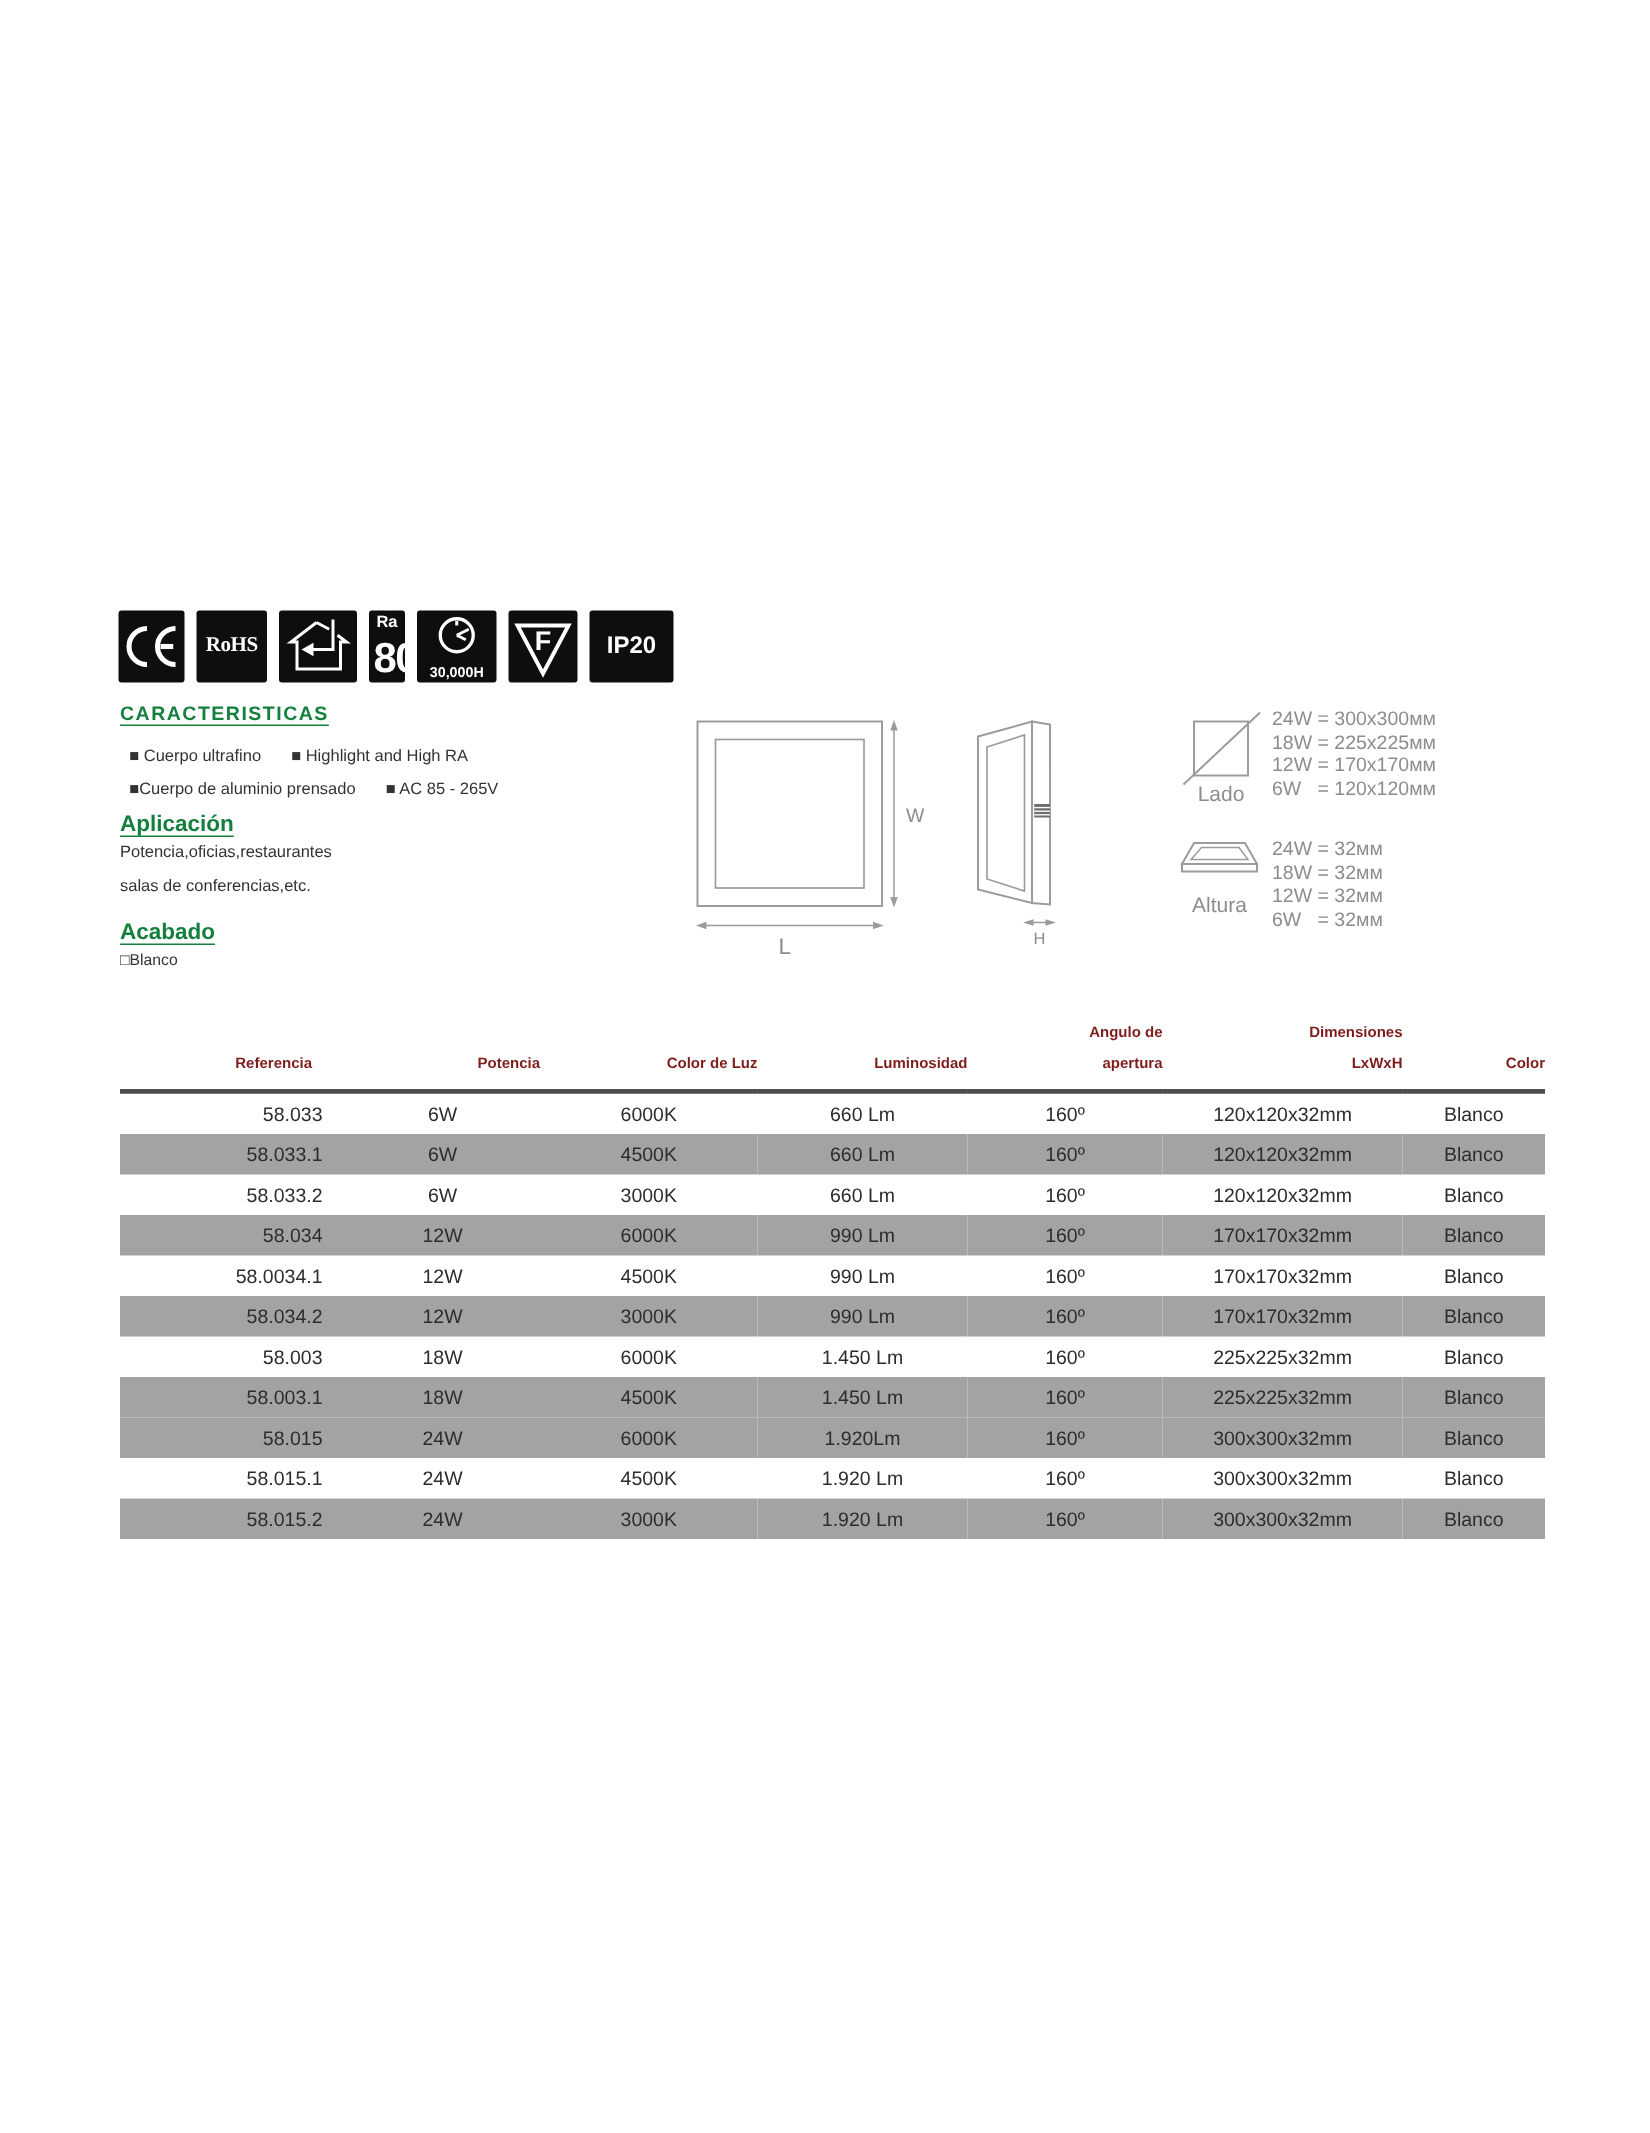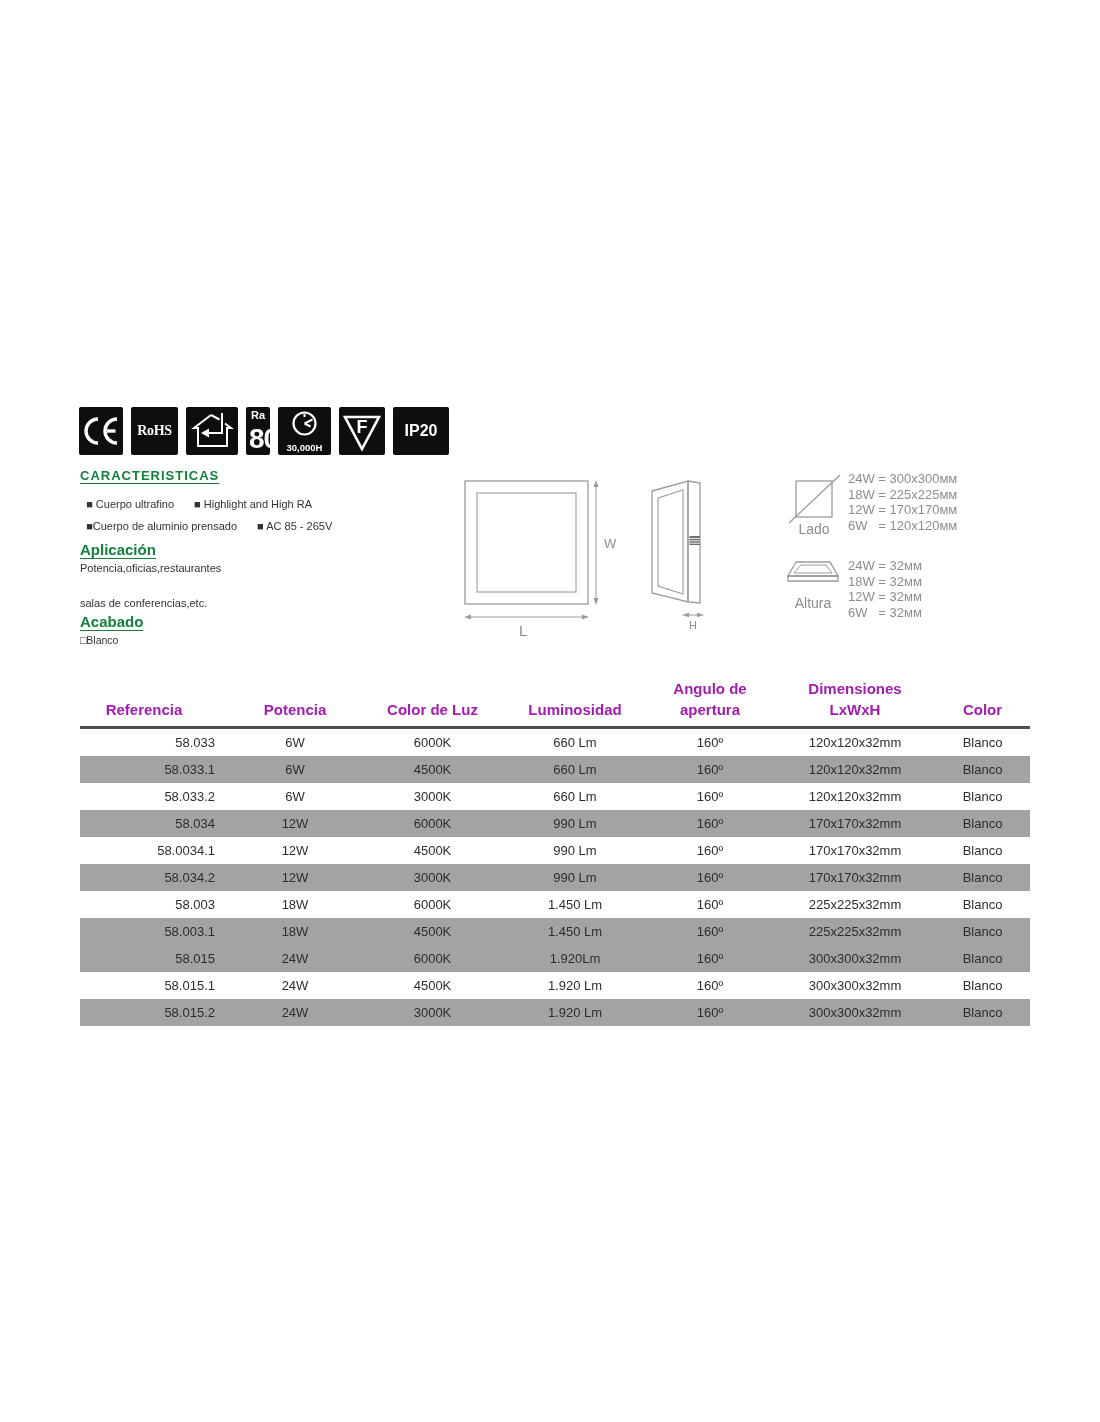--- a/index.html
+++ b/index.html
@@ -45,21 +45,21 @@
   .dim-text { fill:#8d8d8d; font-size:13px; font-family:"Liberation Sans","DejaVu Sans",sans-serif; }
   .gray-label { color:#8d8d8d; font-size:14px; text-align:center; }
   .dim-lines div { font-size:13px; color:#8d8d8d; line-height:15.5px; white-space:pre; }
 
   
   .spec-table {
     position:absolute; left:80px; top:678px; width:950px;
     border-collapse:collapse; table-layout:fixed;
   }
   .spec-table th {
-    font-size:15px; font-weight:bold; color:#a21caf; text-align:center;
+    font-size:10px; font-weight:bold; color:#7f1d1d; text-align:right;
     vertical-align:bottom; padding:0 0 6px 0; line-height:21px;
     white-space:pre-line; border-bottom:3px solid #4d4d4d;
   }
   .spec-table td {
     font-size:13px; color:#2d2d2d; text-align:center;
     height:27px; line-height:27px; padding:0;
   }
   .spec-table tr.zebra td { background:#a3a3a3; }
   .spec-table td.col-ref { text-align:right; padding-right:15px; }
   .spec-table th.col-ref { padding-right:22px; }
@@ -119,21 +119,21 @@
 
 <div class="abs feat-row" style="top:486px;">
   <span>■ Cuerpo ultrafino</span><span class="feat2">■ Highlight and High RA</span>
 </div>
 <div class="abs feat-row" style="top:508px;">
   <span>■Cuerpo de aluminio prensado</span><span class="feat2">■ AC 85 - 265V</span>
 </div>
 
 <div class="abs sub-title" style="left:80px; top:541px;">Aplicación</div>
 <div class="abs app-line" style="top:562px;">Potencia,oficias,restaurantes</div>
-<div class="abs app-line" style="top:597px;">salas de conferencias,etc.</div>
+<div class="abs app-line" style="top:585px;">salas de conferencias,etc.</div>
 
 <div class="abs sub-title" style="left:80px; top:613px;">Acabado</div>
 <div class="abs app-line" style="top:634px; font-size:10.5px;">□Blanco</div>
 
 <div class="abs" style="left:455px; top:471px;">
   <svg width="170" height="170" viewBox="0 0 170 170">
     <rect x="10" y="10" width="123" height="123" class="dwg-stroke"></rect>
     <rect x="22" y="22" width="99" height="99" class="dwg-stroke" style="stroke-width:1.1;"></rect>
 
     <line x1="141" y1="13" x2="141" y2="130" class="dwg-stroke" style="stroke-width:1;"></line>

